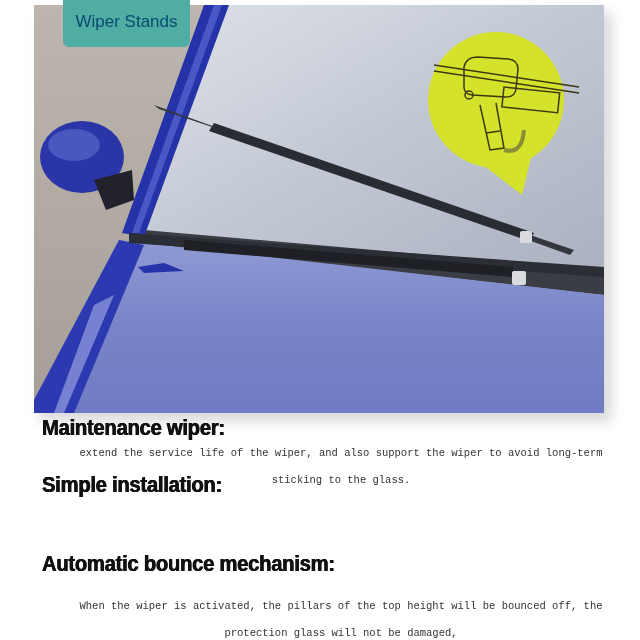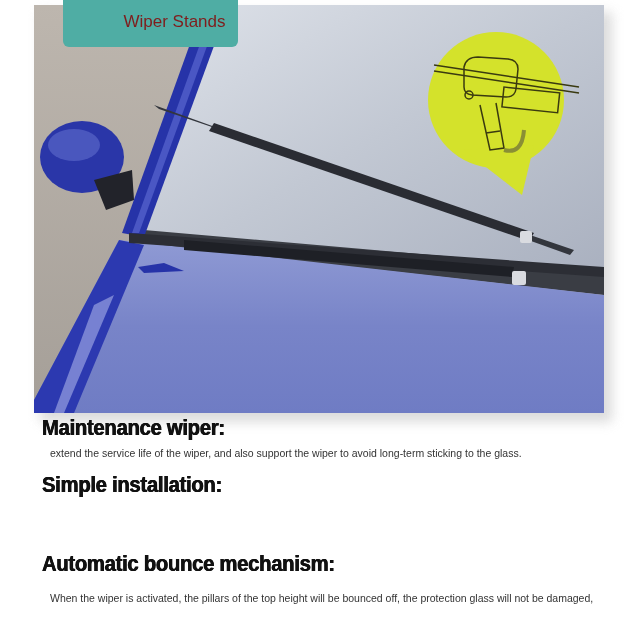--- a/index.html
+++ b/index.html
@@ -11,35 +11,34 @@
   }
   .photo {
     position:absolute; left:34px; top:5px; width:570px; height:408px;
     overflow:hidden; background:#b7b1aa;
   }
   .photo svg { display:block; }
 
   .tag {
     position:absolute; left:63px; top:0px; width:127px; height:47px;
     background:#4fada4; border-radius:0 0 6px 6px;
-    color:#7f1d1d; font-size:17px; line-height:44px; text-align:center;
+    color:#0c4a6e; font-size:17px; line-height:44px; text-align:center;
     font-family:"Liberation Sans", sans-serif;
-    padding-left:48px;
   }
 
   .section { position:absolute; left:42px; }
   .section h2 {
     margin:0; font-family:"Liberation Sans", sans-serif; font-weight:bold;
     font-size:22px; color:#111; letter-spacing:-0.3px;
     transform:scaleX(0.92); transform-origin:left center;
     text-shadow:0.4px 0 0 #111, -0.4px 0 0 #111;
   }
   .section p {
-    margin:8px; font-size:10.5px; color:#333; line-height:27px;
-    font-family:Liberation Sans, sans-serif;
+    margin:16px; font-size:10.5px; color:#333; line-height:27px;
+    font-family:Liberation Mono, monospace;
     text-align:center;
   }
   #sec1 { top:415px; }
   #sec2 { top:472px; }
   #sec3 { top:551px; }
   #sec1 p, #sec2 p { margin-top:-1px; }
 </style>
 </head>
 <body>
 

